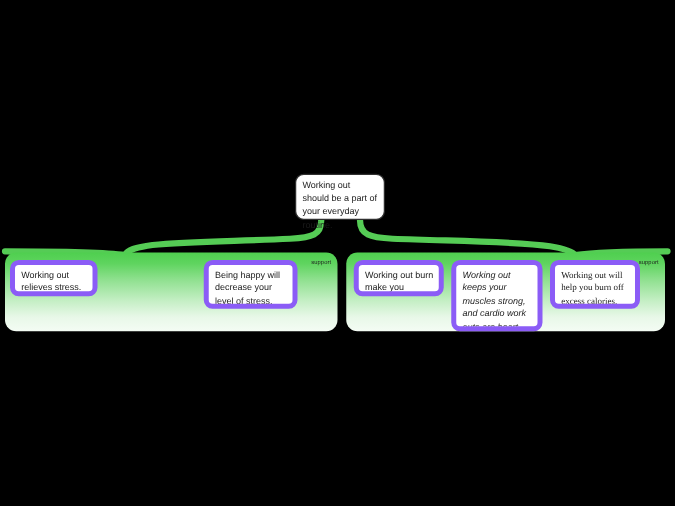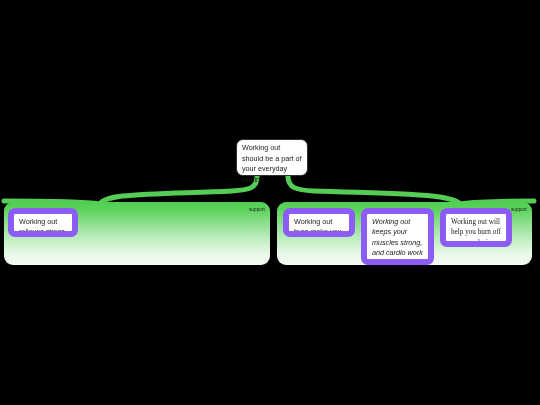--- a/index.html
+++ b/index.html
@@ -71,21 +71,21 @@
     line-height: 6px;
     color: #1d1d1d;
     letter-spacing: 0.1px;
     white-space: nowrap;
   }
 
   
   .claim {
     position: absolute;
     background: #ffffff;
-    border: 6px solid #8b5cf6;
+    border: 4px solid #8b5cf6;
     border-radius: 7px;
     box-sizing: border-box;
     padding: 3px 4px 2px 5px;
     font-size: 7.2px;
     line-height: 10.4px;
     color: #1a1a1a;
     z-index: 4;
     overflow: hidden;
   }
 
@@ -116,20 +116,21 @@
     <path d="M 460 204 C 480 201, 512 201, 534 201" fill="none" stroke="#55cc55" stroke-width="5" stroke-linecap="round"></path>
   </svg>
 
   <div class="root-node">Working out should be a part of your everyday routine.</div>
 
   <div class="group-panel" id="group-left">
     <span class="support-label">support</span>
   </div>
 
   <div class="claim" id="claim-l1">Working out relieves stress.</div>
+  <div class="claim" id="claim-l3">Being happy will decrease your level of stress.</div>
 
   <div class="group-panel" id="group-right">
     <span class="support-label">support</span>
   </div>
 
   <div class="claim" id="claim-r1">Working out burn make you healthier</div>
   <div class="claim" id="claim-r2">Working out keeps your muscles strong, and cardio work outs are heart healthy</div>
   <div class="claim" id="claim-r3">Working out will help you burn off excess calories.</div>
 
 </div>

